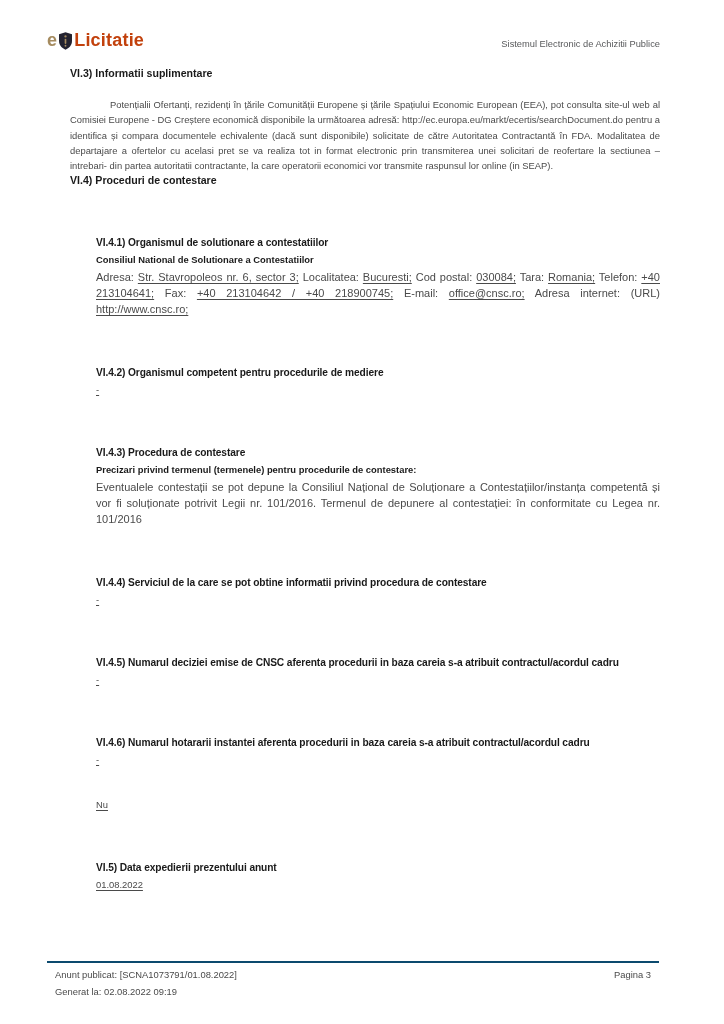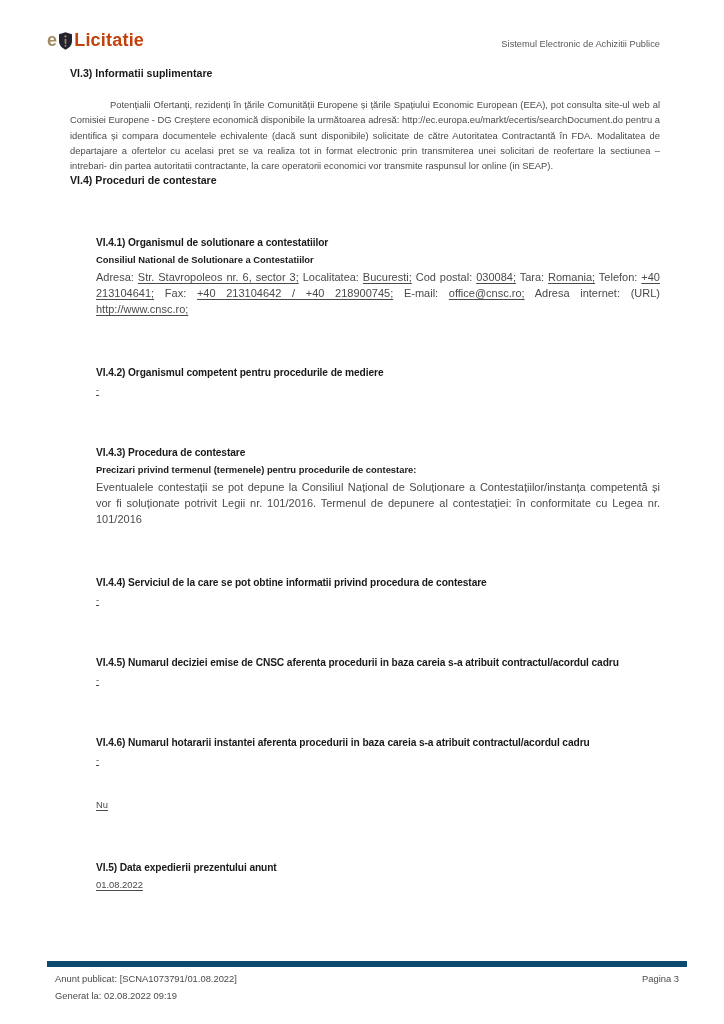--- a/index.html
+++ b/index.html
@@ -79,23 +79,23 @@
   .value {
     font-size: 9.4px;
     line-height: 15px;
     margin-top: 2px;
     color: #4a4a4a;
   }
   .u { text-decoration: underline; text-underline-offset: 2px; }
   
   .ftr {
     position: absolute;
-    left: 47px; right: 37px;
+    left: 47px; right: 65px;
     top: 961px;
-    border-top: 6px solid #0c4a6e;
+    border-top: 2px solid #0c4a6e;
     font-size: 9.4px;
     color: #4a4a4a;
   }
   .ftr-row {
     display: flex;
     justify-content: space-between;
     padding: 5px 8px 0 8px;
     line-height: 13px;
   }
   .ftr-row2 { padding: 4px 8px 0 8px; line-height: 13px; }

